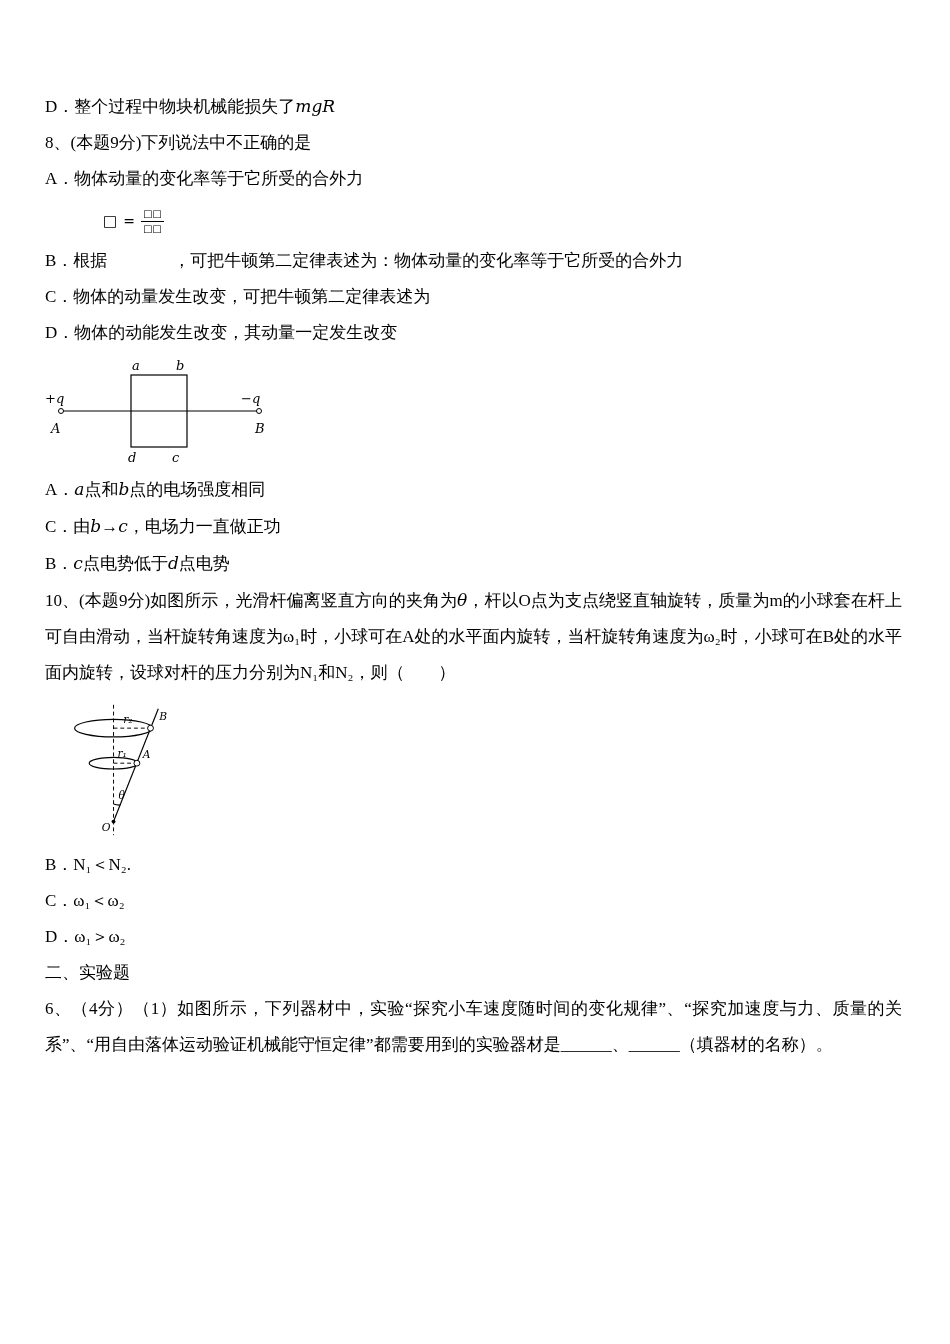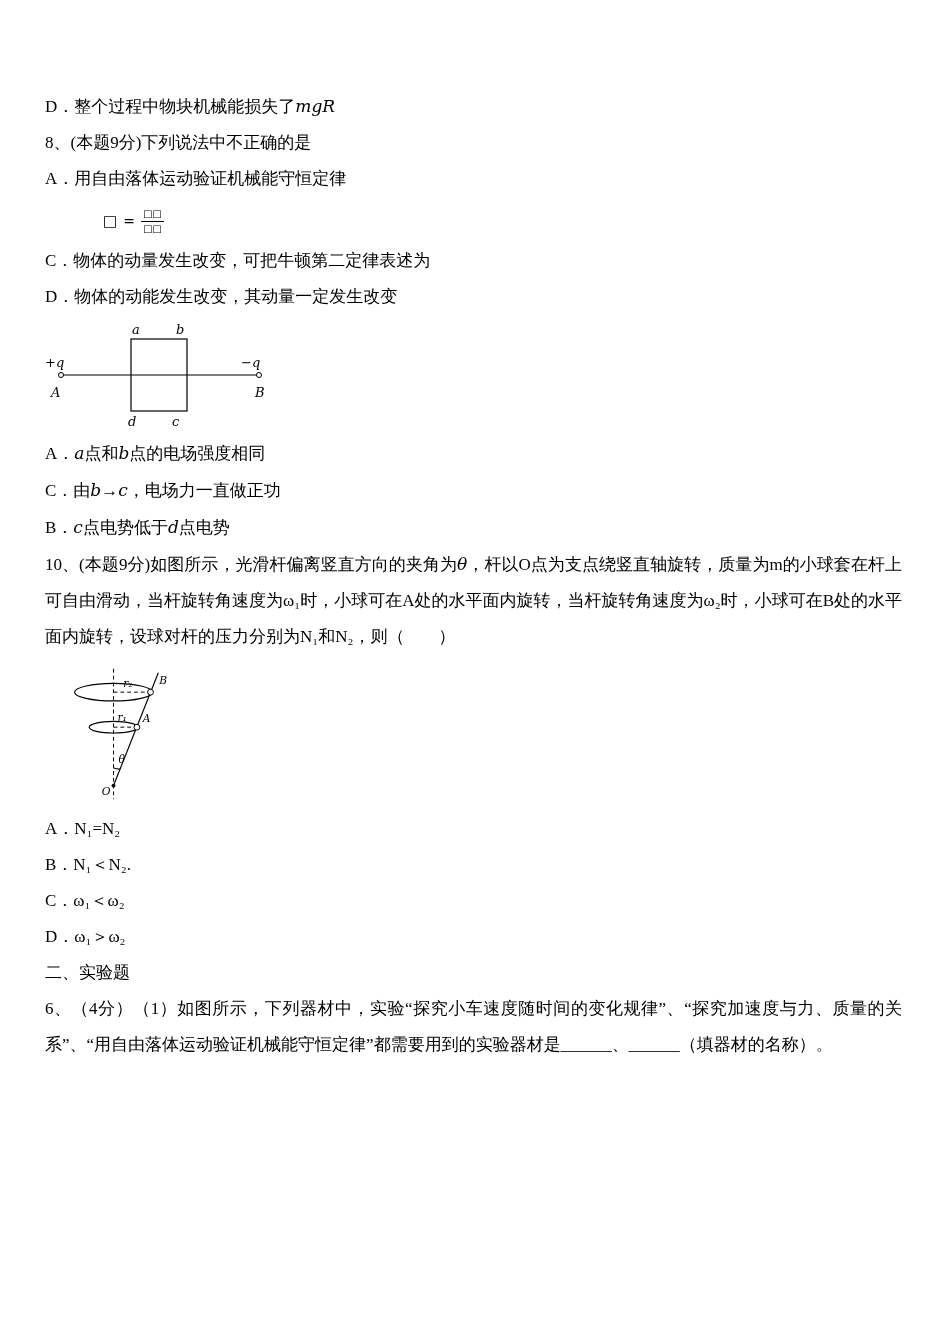--- a/index.html
+++ b/index.html
@@ -40,31 +40,32 @@
   text.lbl-sm{font-family:"DejaVu Serif","Liberation Serif",serif;font-style:italic;font-size:11px;fill:#000;}
 </style>
 </head>
 <body>
 
 <div class="page">
 
   <p class="line">D．整个过程中物块机械能损失了<i>mgR</i></p>
 
   <p class="line">8、(本题9分)下列说法中不正确的是</p>
-  <p class="line">A．用自由落体运动验证机械能守恒定律</p>
+  <p class="line">A．物体动量的变化率等于它所受的合外力</p>
 
   <div class="formula-row">
     <span class="f-lhs">□</span>
     <span class="f-eq">=</span>
     <span class="frac">
       <span class="num">□□</span>
       <span class="den">□□</span>
     </span>
   </div>
 
+  <p class="line"><span>B．根据</span><span class="blank-gap"></span><span>，可把牛顿第二定律表述为：物体动量的变化率等于它所受的合外力</span></p>
 
   <p class="line mt-40">C．物体的动量发生改变，可把牛顿第二定律表述为</p>
   <p class="line">D．物体的动能发生改变，其动量一定发生改变</p>
 
 
   <figure class="fig">
     <svg width="232" height="110" viewBox="0 0 232 110">
       <line x1="16" y1="54" x2="214" y2="54" class="stroke"></line>
       <circle cx="16" cy="54" r="2.5" class="dot-open"></circle>
       <circle cx="214" cy="54" r="2.5" class="dot-open"></circle>
@@ -100,21 +101,20 @@
       <circle cx="70" cy="128" r="2" class="dot-fill"></circle>
       <text x="80" y="27" class="lbl-sm">r₂</text>
       <text x="117" y="24" class="lbl-sm">B</text>
       <text x="74" y="62" class="lbl-sm">r₁</text>
       <text x="100" y="63" class="lbl-sm">A</text>
       <text x="75" y="105" class="lbl-sm">θ</text>
       <text x="58" y="138" class="lbl-sm">O</text>
     </svg>
   </figure>
 
-  <p class="line">A．N₁=N₂</p>
   <p class="line">B．N₁＜N₂.</p>
   <p class="line">C．ω₁＜ω₂</p>
   <p class="line">D．ω₁＞ω₂</p>
 
   <p class="line bold">二、实验题</p>
 
   <p class="line justify">6、（4分）（1）如图所示，下列器材中，实验“探究小车速度随时间的变化规律”、“探究加速度与力、质量的关系”、“用自由落体运动验证机械能守恒定律”都需要用到的实验器材是______、______（填器材的名称）。</p>
 
 </div>
 

